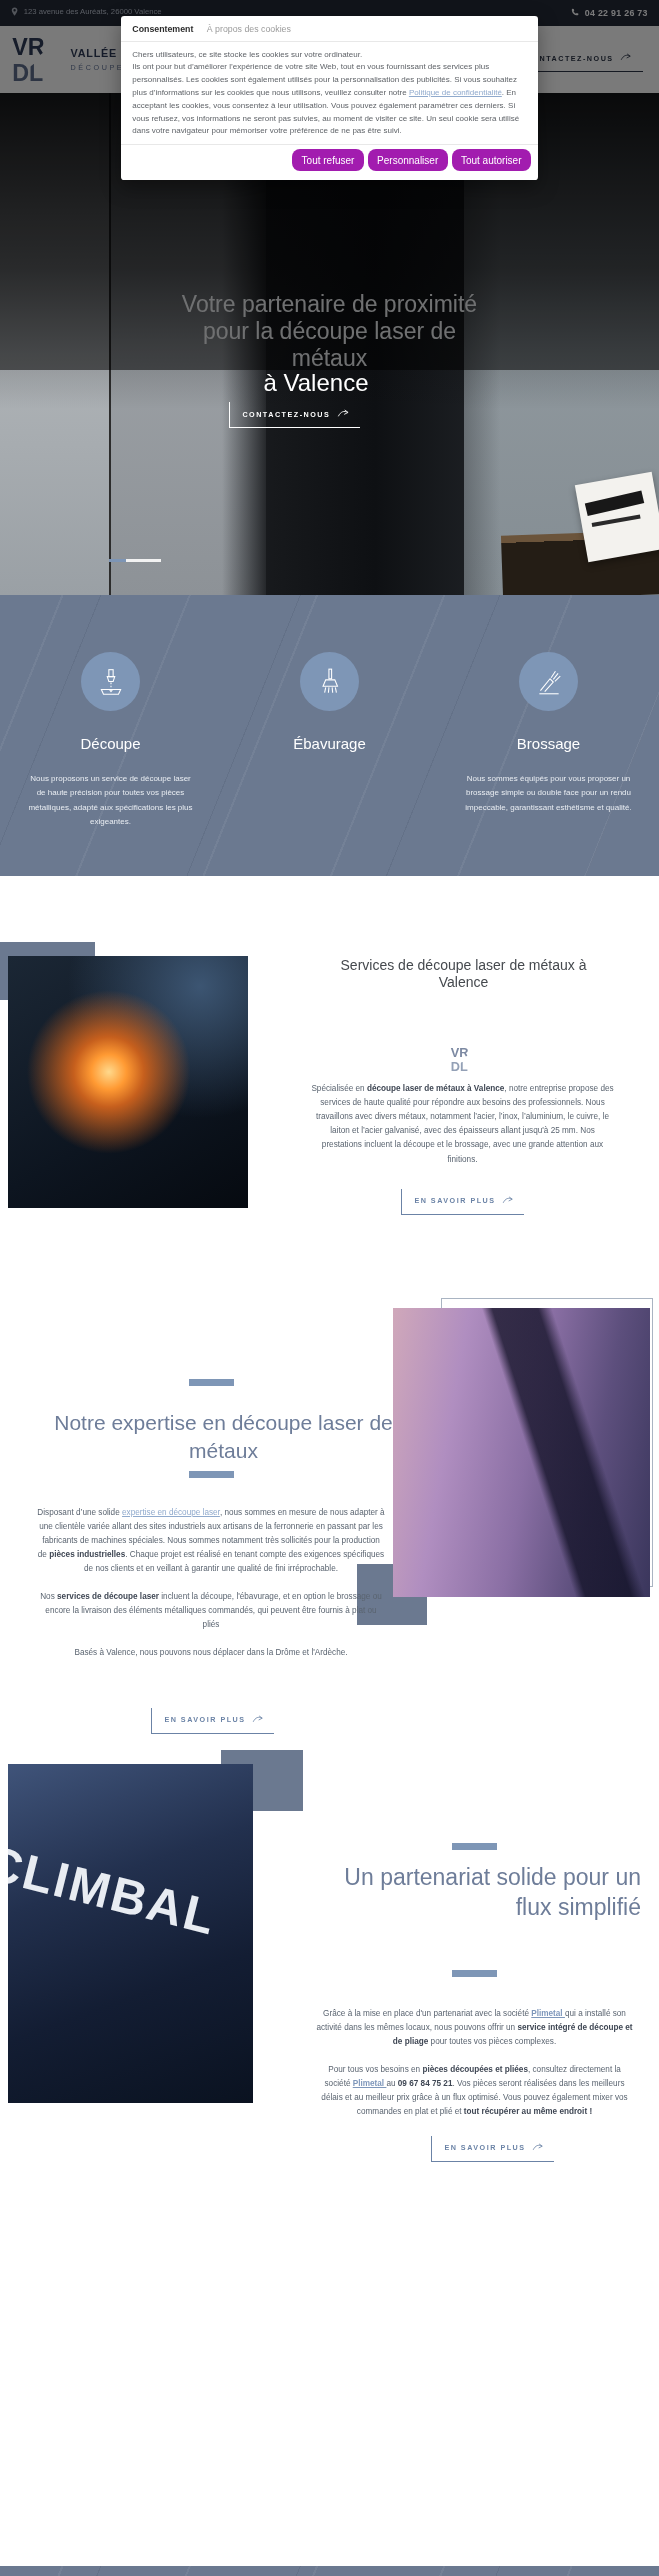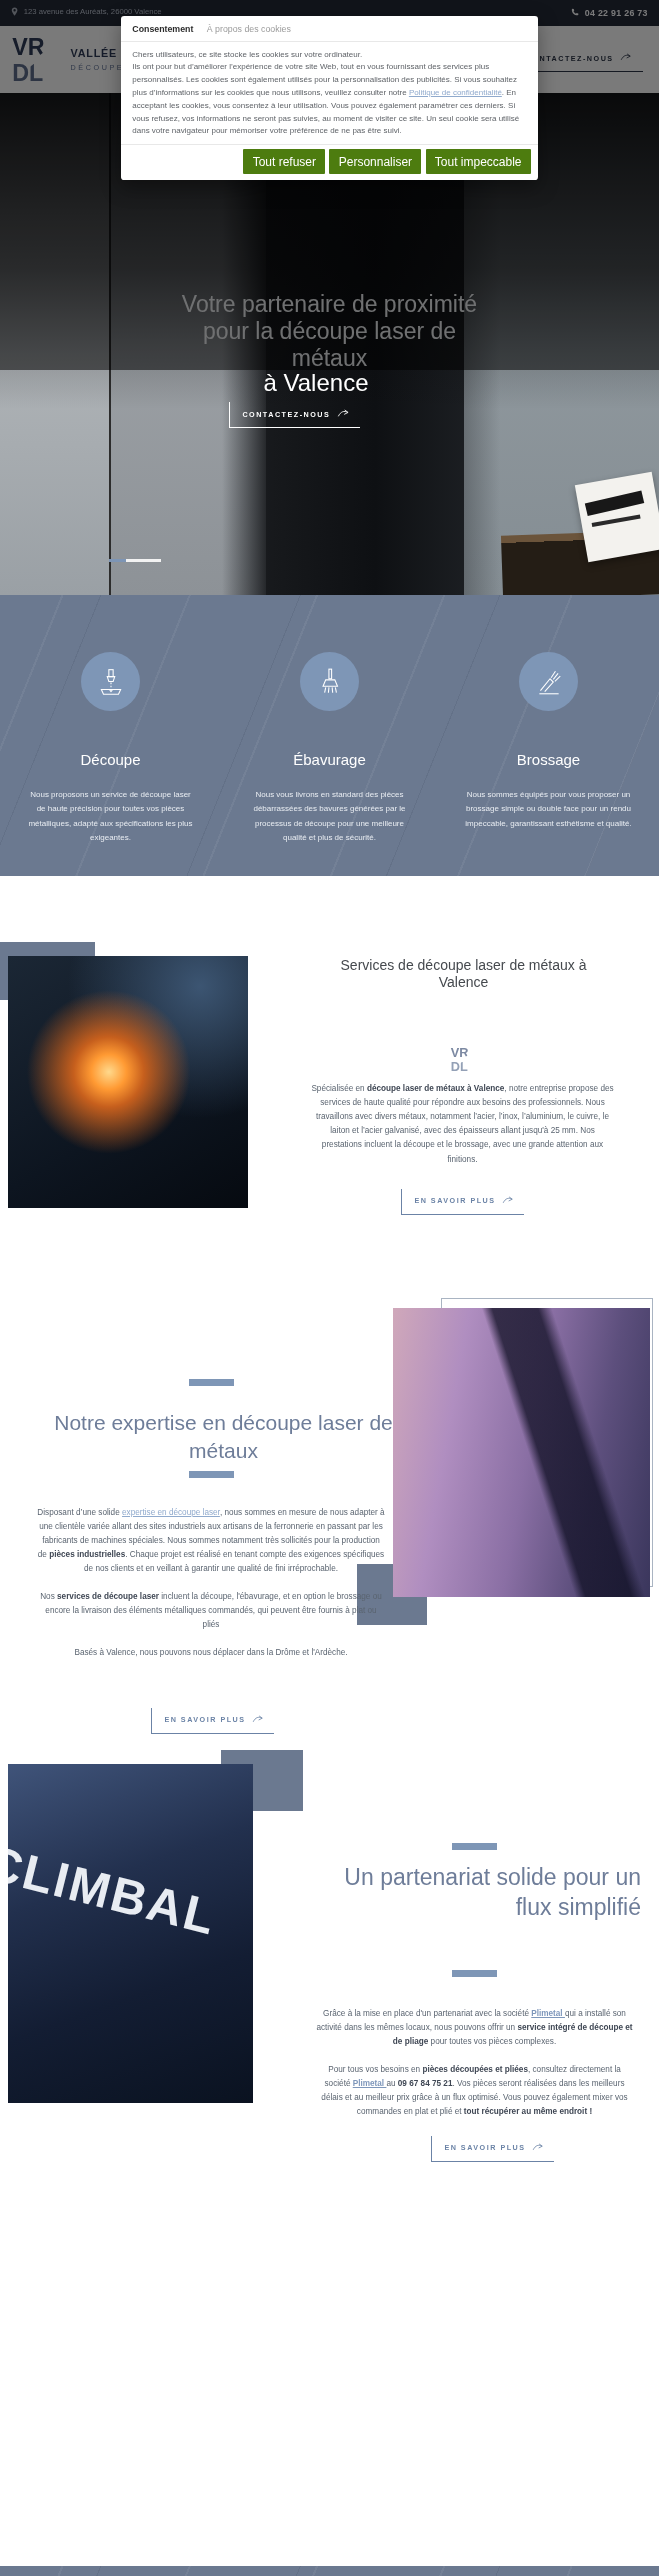--- a/index.html
+++ b/index.html
@@ -45,21 +45,21 @@
   .scrub-fill{position:absolute;left:0;top:0;width:17px;height:3.1px;background:#7d95b5;}
 
   
   .slate-bg{background-color:#6b7990;
     background-image:repeating-linear-gradient(112deg,rgba(255,255,255,0) 0 57px,rgba(255,255,255,.06) 57px 59px,rgba(255,255,255,0) 59px 118px),
                      repeating-linear-gradient(112deg,rgba(30,40,60,0) 0 93px,rgba(30,40,60,.10) 93px 94px,rgba(30,40,60,0) 94px 185px);}
   .services{position:absolute;left:0;top:595px;width:659px;height:281px;}
   .svc-grid{display:flex;justify-content:center;gap:49px;padding-top:57px;}
   .svc{width:170px;display:flex;flex-direction:column;align-items:center;text-align:center;}
   .svc-circle{width:59px;height:59px;border-radius:50%;background:#7e96b6;display:flex;align-items:center;justify-content:center;}
-  .svc-title{margin-top:40px;color:#ffffff;font-size:15px;font-weight:500;}
+  .svc-title{margin-top:24px;color:#ffffff;font-size:15px;font-weight:500;}
   .svc-text{margin-top:20px;color:#e9edf2;font-size:8px;line-height:1.8;}
 
   
   .deco-slate{position:absolute;background:#6b7990;}
   .deco-border{position:absolute;border:0.5px solid #a9b4c2;}
   .photo{position:absolute;overflow:hidden;}
   .h-dark{color:#45494e;font-weight:500;text-align:center;}
   .h-slate{color:#6e7d99;font-weight:500;text-align:center;}
   .body-p{color:#5a6470;font-size:8.2px;line-height:1.72;text-align:center;margin:0 0 13.4px 0;}
   .bar{position:absolute;width:45px;height:6.7px;background:#7e96b6;}
@@ -106,21 +106,21 @@
   .cookie{position:absolute;left:121px;top:15.5px;width:417px;height:164px;background:#ffffff;border-radius:3.1px;z-index:50;
           box-shadow:0 6.2px 20.6px rgba(0,0,0,.35);box-sizing:border-box;padding:8.2px 7.2px 0 7.2px;}
   .ck-tabs{display:flex;gap:13.4px;align-items:baseline;padding-left:4.1px;}
   .ck-tab1{font-size:8.8px;font-weight:bold;color:#2c2c2c;cursor:pointer;}
   .ck-tab2{font-size:8.8px;color:#9a9a9a;cursor:pointer;}
   .ck-div{height:0.5px;background:#e8e8e8;margin:7.2px -7.2px 0 -7.2px;}
   .ck-body{padding:7.2px 4.1px 0 4.1px;font-size:8px;line-height:1.6;color:#5f6368;}
   .ck-body p{margin:0;}
   .ck-div2{height:0.5px;background:#e8e8e8;margin:6.2px -7.2px 0 -7.2px;}
   .ck-btns{display:flex;justify-content:flex-end;gap:4.1px;padding:4.6px 0 0 0;}
-  .ck-btn{background:#4d7c0f;color:#ffffff;border:none;font-size:12px;padding:5.2px 9.3px;border-radius:1px;cursor:pointer;
+  .ck-btn{background:#a21caf;color:#ffffff;border:none;font-size:10px;padding:5.2px 9.3px;border-radius:8px;cursor:pointer;
           font-family:"Liberation Sans","DejaVu Sans",sans-serif;}
 
   .arrow-ic{display:inline-block;}
 </style>
 </head>
 <body>
 
 <div class="page">
 
   <div class="topbar">
@@ -219,21 +219,20 @@
           <svg width="30" height="30" viewBox="0 0 56 56" fill="none" stroke="#ffffff" stroke-width="2">
             <rect x="26" y="4" width="5" height="18"></rect>
               <path d="M20 24 L37 24 L42 36 L15 36 Z"></path>
             <line x1="20" y1="38" x2="18" y2="48"></line>
               <line x1="26" y1="38" x2="25" y2="48"></line>
             <line x1="32" y1="38" x2="33" y2="48"></line>
               <line x1="38" y1="38" x2="40" y2="48"></line>
           </svg>
         </div>
         <div class="svc-title">Ébavurage</div>
-        <div class="svc-text">Nous vous livrons en standard des pièces débarrassées des bavures générées par le processus de découpe pour une meilleure qualité et plus de sécurité.</div>
       </div>
       <div class="svc">
         <div class="svc-circle">
           <svg width="30" height="30" viewBox="0 0 56 56" fill="none" stroke="#ffffff" stroke-width="2">
             <path d="M12 44 L30 22 L36 28 L20 46"></path>
             <line x1="32" y1="20" x2="40" y2="8"></line>
               <line x1="36" y1="23" x2="45" y2="12"></line>
               <line x1="39" y1="27" x2="49" y2="17"></line>
             <line x1="10" y1="50" x2="46" y2="50"></line>
           </svg>
@@ -327,18 +326,18 @@
     </div>
     <div class="ck-div"></div>
     <div class="ck-body">
       <p>Chers utilisateurs, ce site stocke les cookies sur votre ordinateur.</p>
       <p><span>Ils ont pour but d’améliorer l’expérience de votre site Web, tout en vous fournissant des services plus personnalisés. Les cookies sont également utilisés pour la personnalisation des publicités. Si vous souhaitez plus d’informations sur les cookies que nous utilisons, veuillez consulter notre </span><span class="rl">Politique de confidentialité</span><span>. En acceptant les cookies, vous consentez à leur utilisation. Vous pouvez également paramétrer ces derniers. Si vous refusez, vos informations ne seront pas suivies, au moment de visiter ce site. Un seul cookie sera utilisé dans votre navigateur pour mémoriser votre préférence de ne pas être suivi.</span></p>
     </div>
     <div class="ck-div2"></div>
     <div class="ck-btns">
       <button class="ck-btn">Tout refuser</button>
       <button class="ck-btn">Personnaliser</button>
-      <button class="ck-btn">Tout impeccable</button>
+      <button class="ck-btn">Tout autoriser</button>
     </div>
   </div>
 
 </div>
 
 
 </body></html>

